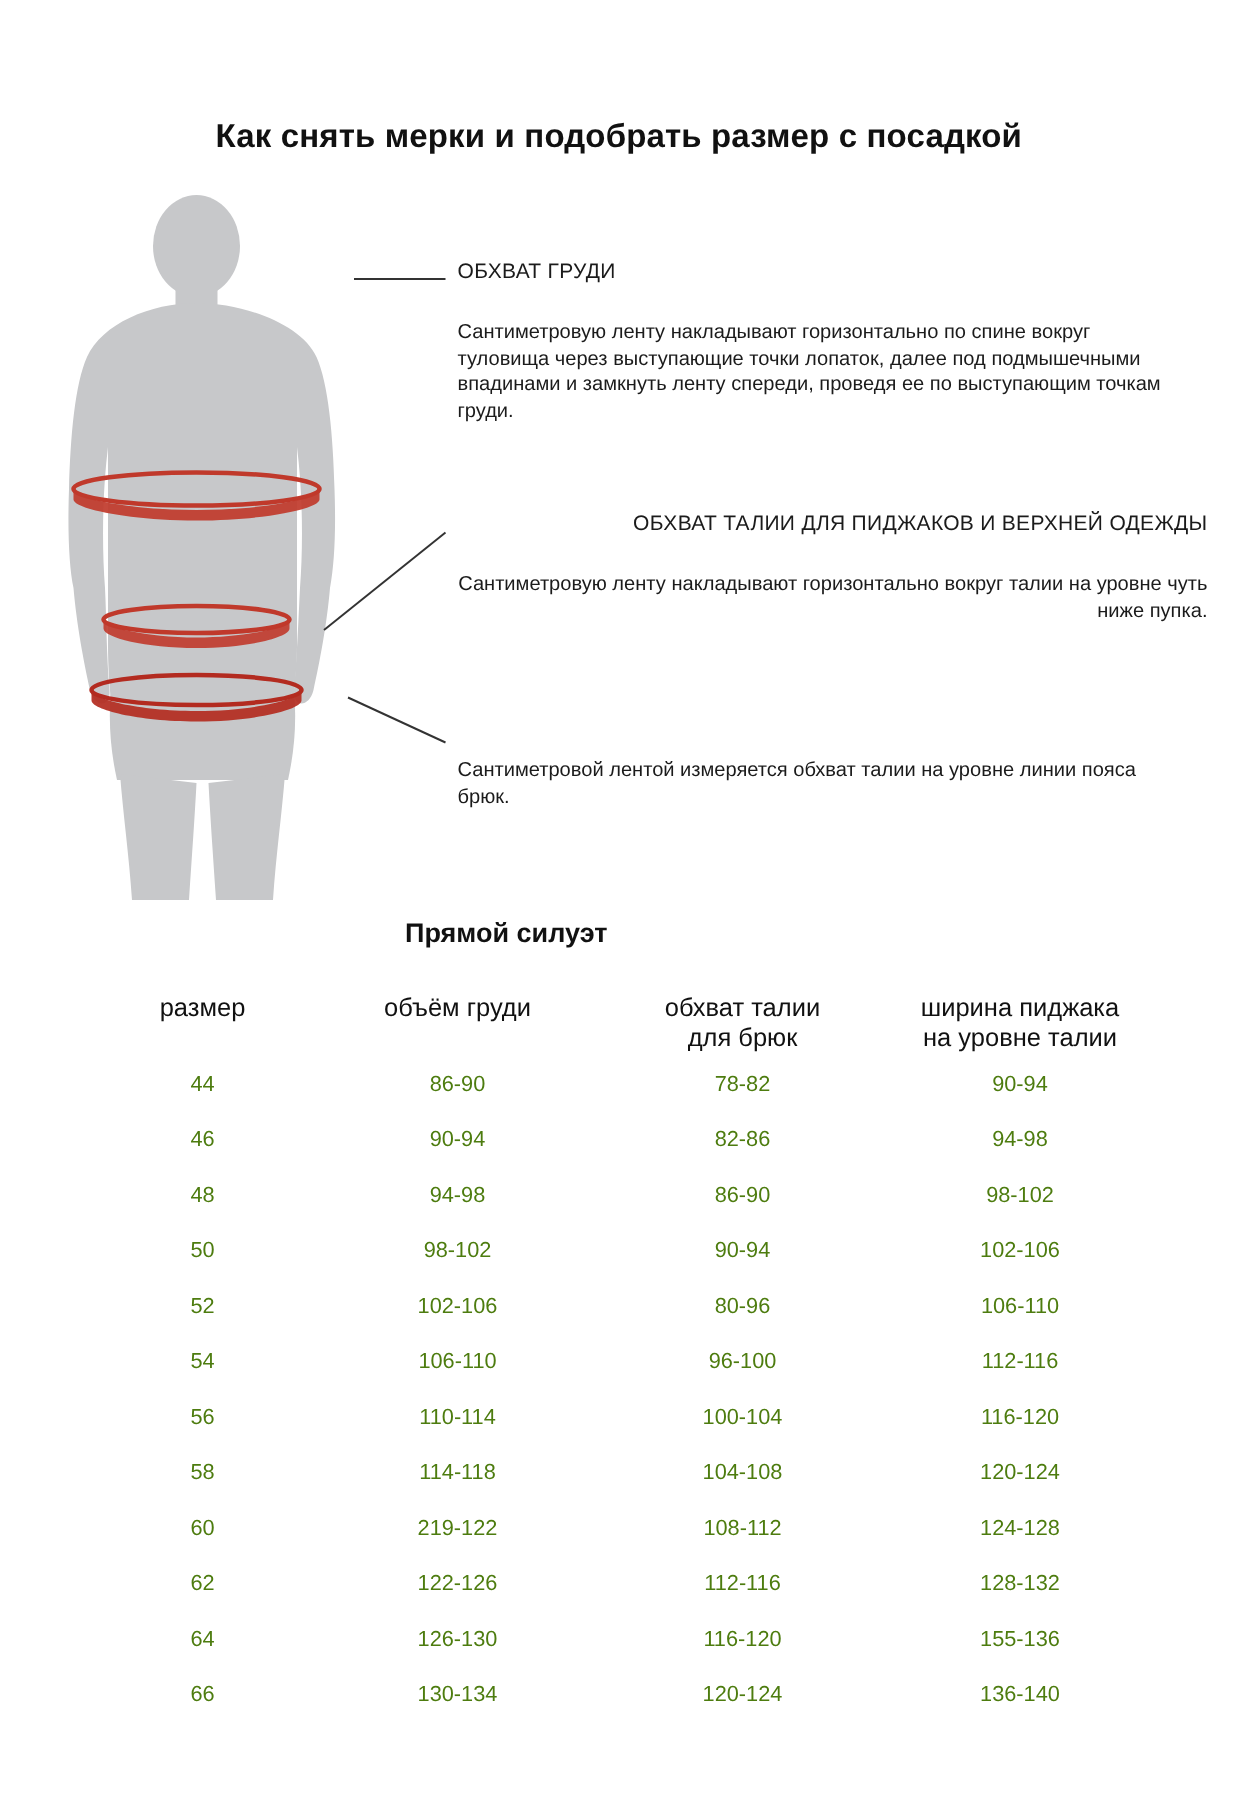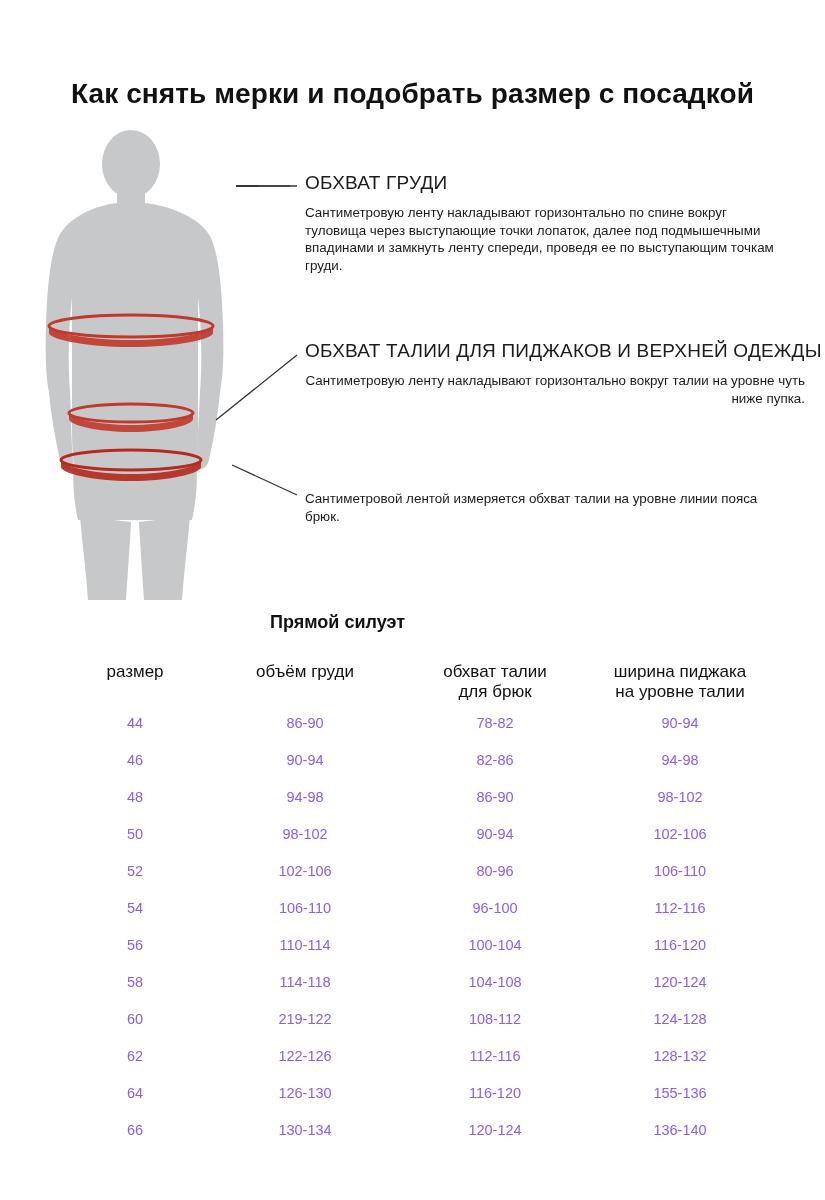--- a/index.html
+++ b/index.html
@@ -21,51 +21,51 @@
     width: 825px;
     height: 1200px;
   }
 
   .title {
     position: absolute;
     top: 78px;
     left: 0;
     width: 825px;
     text-align: center;
-    font-size: 28px;
+    font-size: 22px;
     font-weight: bold;
     color: #111;
     letter-spacing: 0.1px;
   }
 
   
   .figure {
     position: absolute;
     left: 30px;
     top: 130px;
     width: 260px;
     height: 480px;
   }
   .fig-svg { display: block; }
 
   
   .callout {
     position: absolute;
   }
   .callout-head {
-    font-size: 19px;
+    font-size: 14px;
     color: #1b1b1b;
     letter-spacing: 0.2px;
     white-space: nowrap;
   }
   .callout-body {
     font-size: 13.4px;
     line-height: 17.5px;
     color: #1b1b1b;
-    margin-top: 10px;
+    margin-top: 24px;
   }
 
   #callout-chest { left: 305px; top: 172px; width: 470px; }
   #callout-waist-jacket { left: 305px; top: 340px; width: 500px; text-align: right; }
   #callout-waist-trousers { left: 305px; top: 480px; width: 480px; }
 
   
   .leaders {
     position: absolute;
     left: 0; top: 0;
@@ -100,21 +100,21 @@
     vertical-align: top;
     color: #111;
   }
   table.size-table th .sub {
     display: block;
     white-space: nowrap;
   }
   table.size-table td {
     text-align: center;
     padding: 10.5px 0;
-    color: #8b5cf6;
+    color: #4d7c0f;
     font-size: 14.5px;
   }
   table.size-table col.c1 { width: 150px; }
   table.size-table col.c2 { width: 190px; }
   table.size-table col.c3 { width: 190px; }
   table.size-table col.c4 { width: 180px; }
 </style>
 </head>
 <body>
 

